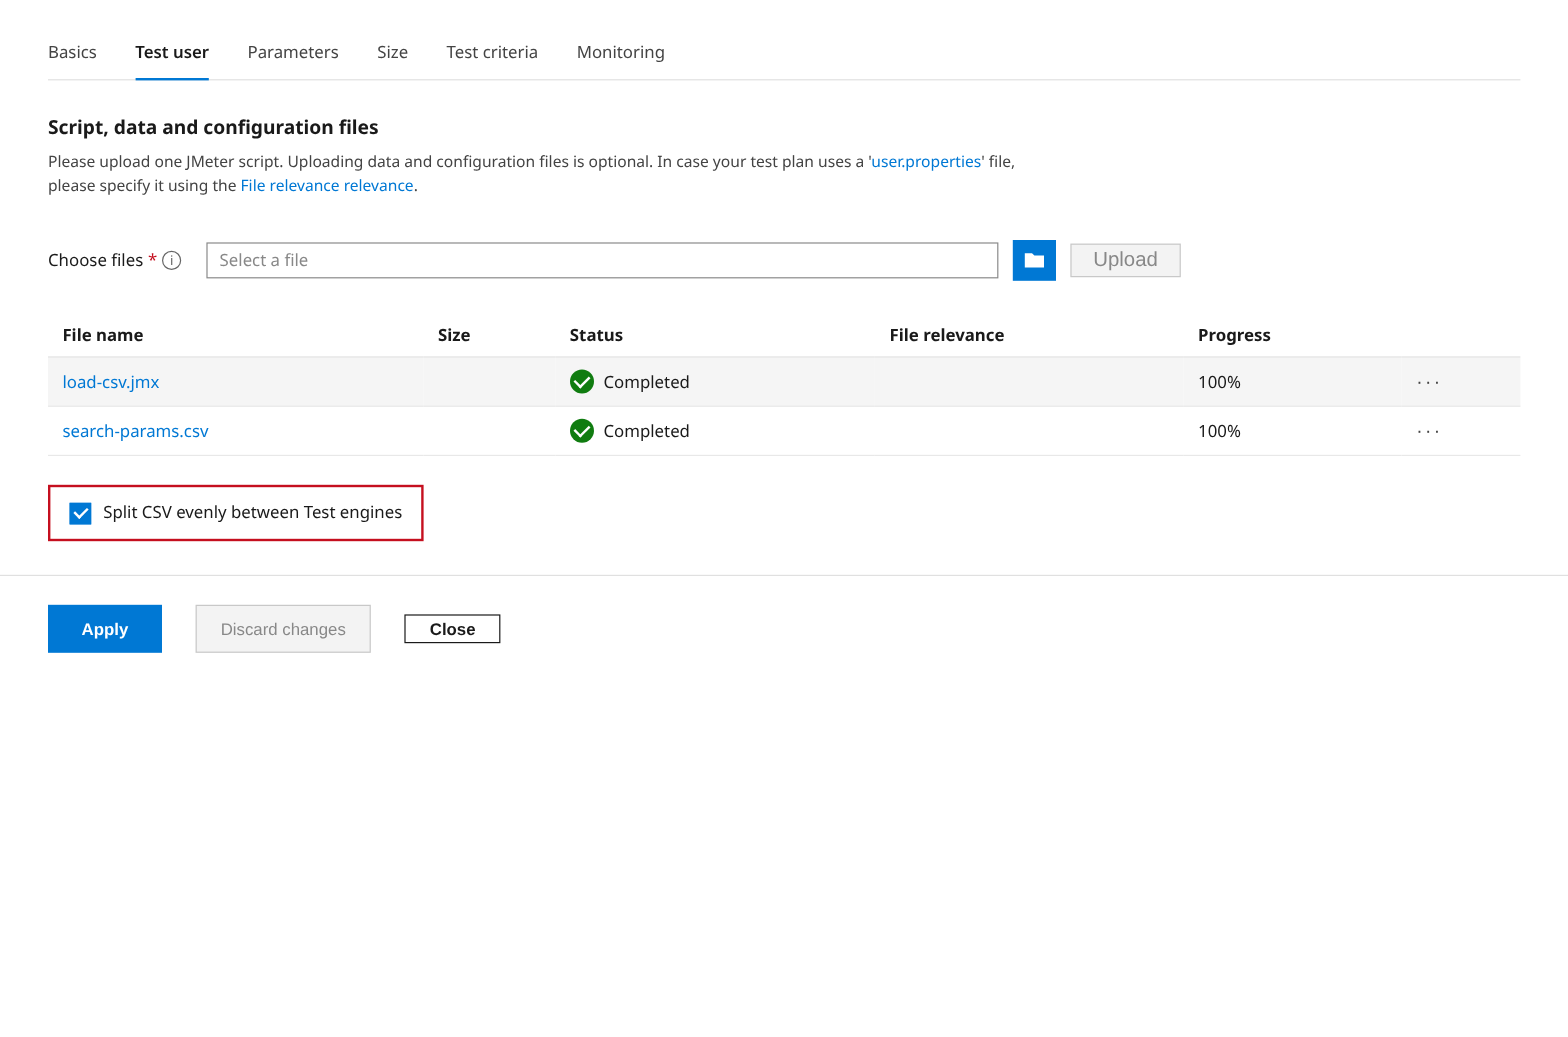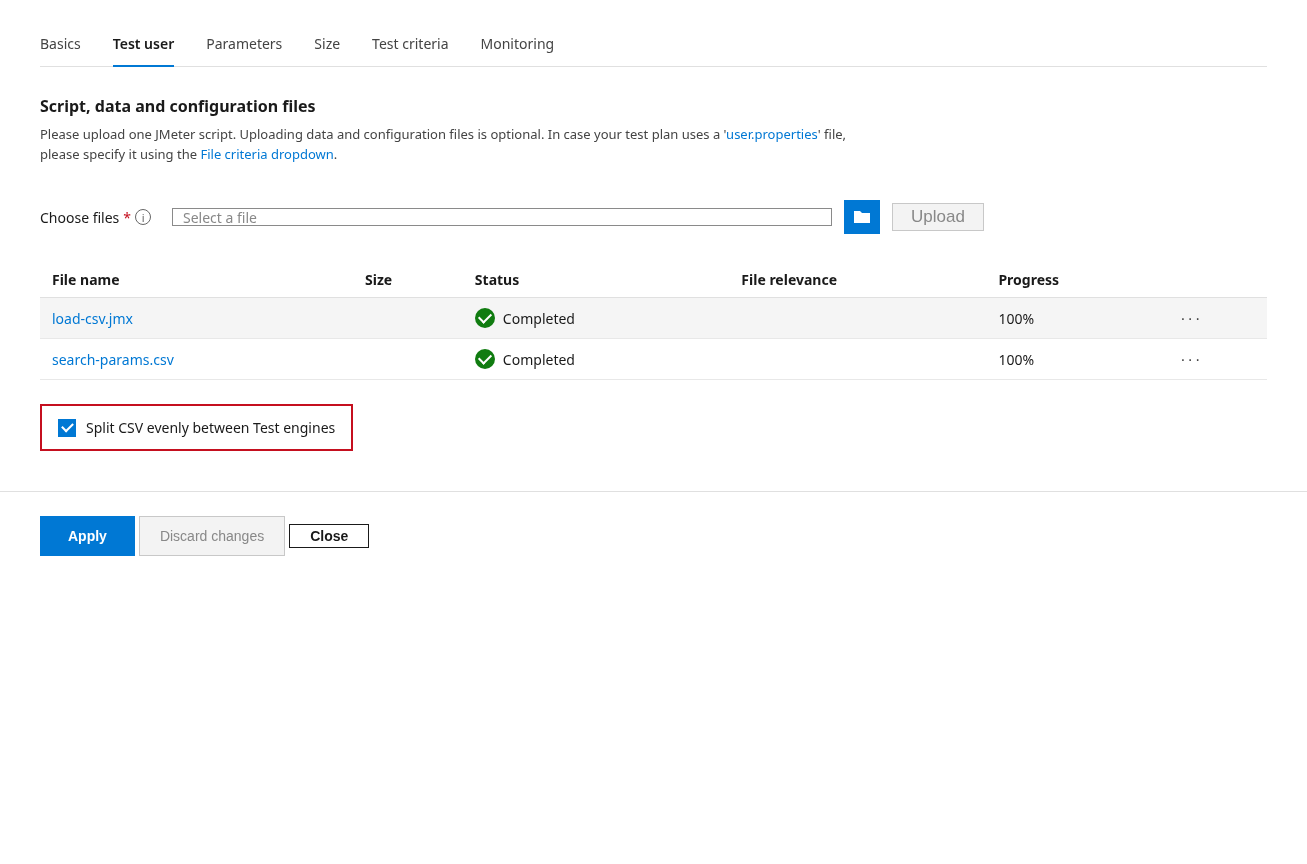--- a/index.html
+++ b/index.html
@@ -81,21 +81,21 @@
       align-items: center;
       justify-content: center;
       font-size: 11px;
       color: #666;
       cursor: default;
       flex-shrink: 0;
     }
     .file-input-box {
       flex: 1;
       max-width: 660px;
-      height: 18px;
+      height: 30px;
       border: 1px solid #8a8a8a;
       padding: 0 10px;
       font-size: 14px;
       color: #888;
       display: flex;
       align-items: center;
     }
     .folder-btn {
       width: 36px;
       height: 34px;
@@ -183,21 +183,21 @@
       letter-spacing: 2px;
     }
     
     .checkbox-container {
       display: inline-flex;
       align-items: center;
       gap: 10px;
       border: 2px solid #c50f1f;
       padding: 12px 16px;
       cursor: pointer;
-      margin-bottom: 40px;
+      margin-bottom: 28px;
     }
     .checkbox-box {
       width: 18px;
       height: 18px;
       background: #0078d4;
       border: 1px solid #0078d4;
       display: flex;
       align-items: center;
       justify-content: center;
       flex-shrink: 0;
@@ -216,21 +216,21 @@
       color: #1a1a1a;
     }
     
     .footer-divider {
       border: none;
       border-top: 1px solid #e0e0e0;
       margin: 0 -40px;
     }
     .footer {
       display: flex;
-      gap: 4px;
+      gap: 28px;
       padding: 24px 0;
       align-items: center;
     }
     .btn-apply {
       height: 40px;
       padding: 0 28px;
       background: #0078d4;
       border: none;
       color: #fff;
       font-size: 14px;
@@ -268,21 +268,21 @@
     <div class="tab">Parameters</div>
     <div class="tab">Size</div>
     <div class="tab">Test criteria</div>
     <div class="tab">Monitoring</div>
   </nav>
 
   
   <div class="section-title">Script, data and configuration files</div>
   <div class="section-desc">
     Please upload one JMeter script. Uploading data and configuration files is optional. In case your test plan uses a
-    '<a href="#">user.properties</a>' file, please specify it using the <a href="#">File criteria dropdown</a>.
+    '<a href="#">user.properties</a>' file, please specify it using the <a href="#">File relevance relevance</a>.
   </div>
 
   
   <div class="choose-files-row">
     <div class="choose-files-label">
       <span>Choose files</span>
       <span class="required-star">*</span>
       <span class="info-icon">i</span>
     </div>
     <div class="file-input-box">

